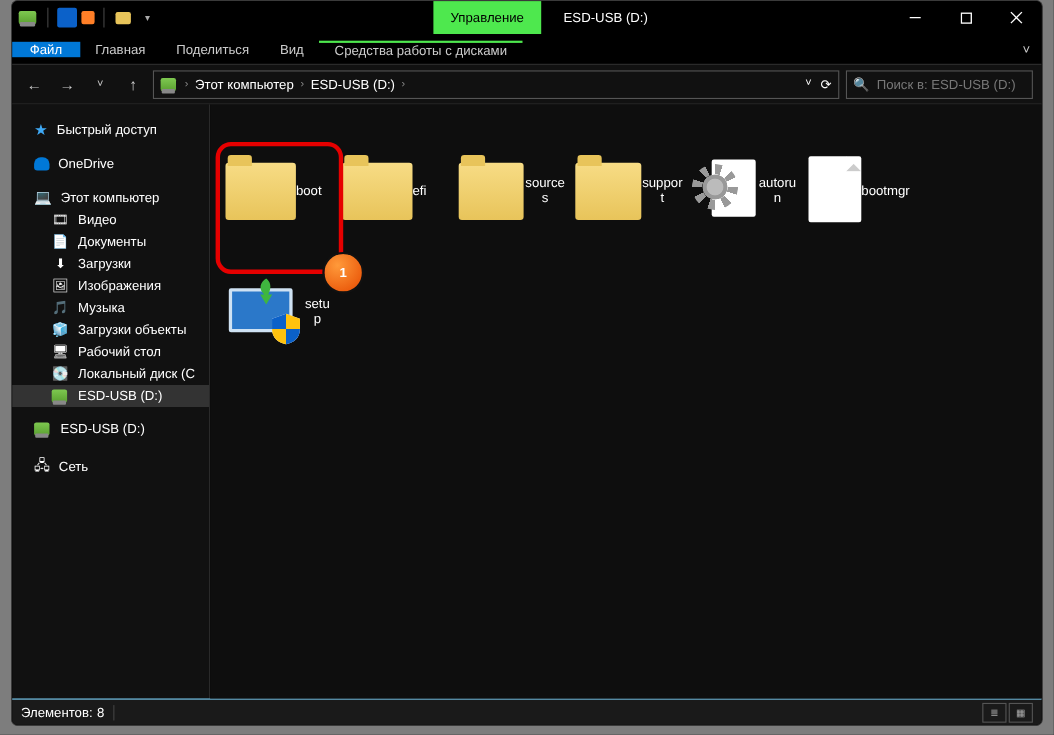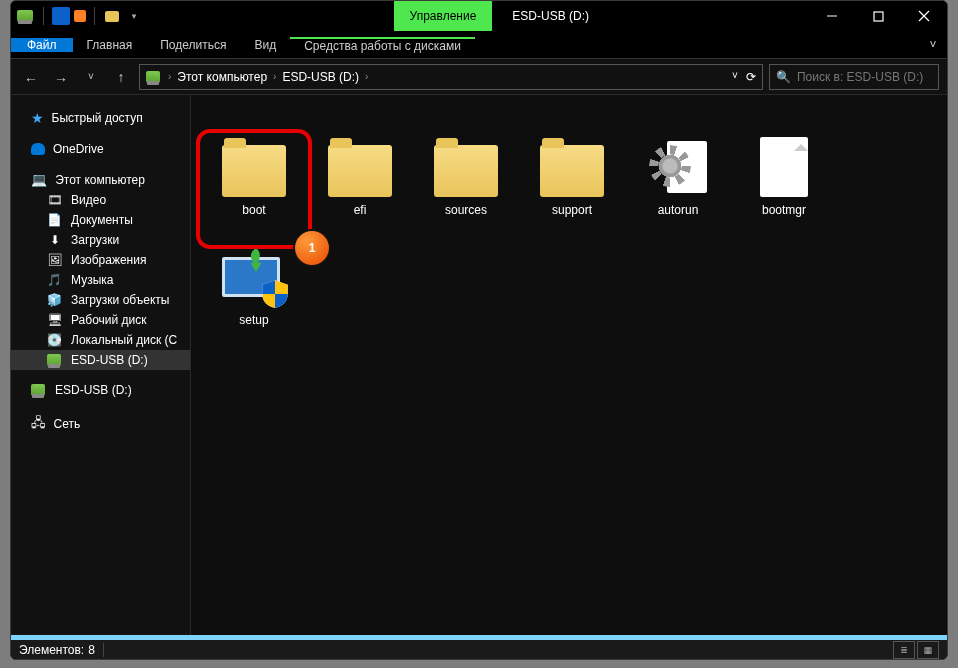--- a/index.html
+++ b/index.html
@@ -32,39 +32,39 @@
 .sidebar{width:180px;background:#111;border-right:1px solid #2a2a2a;padding-top:12px;overflow:hidden}
 .side-item{display:flex;align-items:center;gap:8px;padding:3px 8px 3px 20px;white-space:nowrap}
 .side-item.sel{background:#333}
 .side-item.lvl2{padding-left:36px}
 .side-spacer{height:10px}
 .star{color:#3fa9f5;font-size:14px}
 .cloud{width:14px;height:12px;background:#0078d7;border-radius:6px 6px 3px 3px}
 .pc{font-size:13px}
 .content{flex:1;background:#0e0e0e;padding:20px 10px;overflow:auto;position:relative}
 .grid{display:flex;flex-wrap:wrap;gap:0}
-.item{width:106px;height:110px;display:flex;flex-direction:column;align-items:center;justify-content:flex-end;padding:8px 4px;position:relative}
+.item{width:106px;height:110px;display:flex;flex-direction:row;align-items:center;justify-content:flex-start;padding:8px 4px;position:relative}
 .item .lbl{margin-top:6px;text-align:center;font-size:12px;word-break:break-all}
 .folder-ico{width:64px;height:52px;background:linear-gradient(#f7dc85,#e8c45a);border-radius:3px;position:relative;margin-top:8px}
 .folder-ico:before{content:"";position:absolute;top:-7px;left:2px;width:22px;height:10px;background:#e8c45a;border-radius:3px 3px 0 0}
 .file-ico{width:48px;height:60px;background:#fff;border-radius:2px;position:relative;margin-top:4px}
 .file-ico:before{content:"";position:absolute;top:0;right:0;width:14px;height:14px;background:linear-gradient(135deg,#fff 48%,#ccc 52%);clip-path:polygon(0 0,100% 100%,0 100%)}
 .inf-ico{width:58px;height:58px;position:relative;margin-top:4px}
 .inf-ico .pg{position:absolute;right:0;top:2px;width:40px;height:52px;background:#fff;border-radius:2px}
 .inf-ico .gear{position:absolute;left:4px;top:10px;width:34px;height:34px;border-radius:50%;background:radial-gradient(circle,#bbb 30%,#999 33%,#999 46%,transparent 48%);}
 .inf-ico .gear:before{content:"";position:absolute;inset:-4px;background:conic-gradient(#999 0 20deg,transparent 20deg 45deg,#999 45deg 65deg,transparent 65deg 90deg,#999 90deg 110deg,transparent 110deg 135deg,#999 135deg 155deg,transparent 155deg 180deg,#999 180deg 200deg,transparent 200deg 225deg,#999 225deg 245deg,transparent 245deg 270deg,#999 270deg 290deg,transparent 290deg 315deg,#999 315deg 335deg,transparent 335deg 360deg);-webkit-mask:radial-gradient(circle,transparent 38%,#000 40%);mask:radial-gradient(circle,transparent 38%,#000 40%);border-radius:50%}
 .setup-ico{width:70px;height:60px;position:relative;margin-top:4px}
 .setup-ico .mon{position:absolute;left:3px;top:10px;width:58px;height:40px;background:#2b78c9;border:3px solid #cfe2f3;border-radius:2px}
 .setup-ico .arrow{position:absolute;left:26px;top:-2px;width:22px;height:30px}
 .setup-ico .arrow svg{width:100%;height:100%}
 .setup-ico .shield{position:absolute;right:0;bottom:-2px;width:28px;height:30px}
 .setup-ico .shield svg{width:100%;height:100%}
 .highlight{position:absolute;left:185px;top:128px;width:116px;height:120px;border:4px solid #e60000;border-radius:14px;pointer-events:none}
 .marker{position:absolute;left:282px;top:228px;width:38px;height:38px;border-radius:50%;background:radial-gradient(circle at 35% 30%,#ff9a3a,#e64a00);border:2px solid #111;display:flex;align-items:center;justify-content:center;font-weight:bold;color:#fff;font-size:18px;pointer-events:none}
-.statusbar{height:24px;background:#1a1a1a;border-top:5px solid #7dd3fc;display:flex;align-items:center;padding:0 8px;color:#ccc}
+.statusbar{height:24px;background:#1a1a1a;border-top:1px solid #7dd3fc;display:flex;align-items:center;padding:0 8px;color:#ccc}
 .status-divider{width:1px;height:14px;background:#444;margin:0 8px}
 .view-btns{margin-left:auto;display:flex;gap:2px}
 .view-btn{width:22px;height:18px;border:1px solid #555;display:flex;align-items:center;justify-content:center;font-size:9px;color:#aaa}
 .drive-ico{display:inline-block;width:16px;height:12px;background:linear-gradient(#7ec850,#5aa030);border-radius:2px;position:relative;margin-right:2px}
 .drive-ico:before{content:"";position:absolute;bottom:-2px;left:1px;right:1px;height:4px;background:#888;border-radius:1px}
 .mini-ico{width:16px;height:14px;display:inline-flex;align-items:center;justify-content:center;font-size:12px}
 </style>
 </head>
 <body>
 
@@ -179,21 +179,21 @@
           <div class="side-item lvl2">
             <span class="mini-ico">🎵</span>
             <span>Музыка</span>
           </div>
           <div class="side-item lvl2">
             <span class="mini-ico">🧊</span>
             <span>Загрузки объекты</span>
           </div>
           <div class="side-item lvl2">
             <span class="mini-ico">🖥</span>
-            <span>Рабочий диск</span>
+            <span>Рабочий стол</span>
           </div>
           <div class="side-item lvl2">
             <span class="mini-ico">💽</span>
             <span>Локальный диск (C</span>
           </div>
         </div>
       <div class="side-item lvl2 sel">
         <span class="mini-ico">
             <span class="drive-ico"></span>
           </span>

